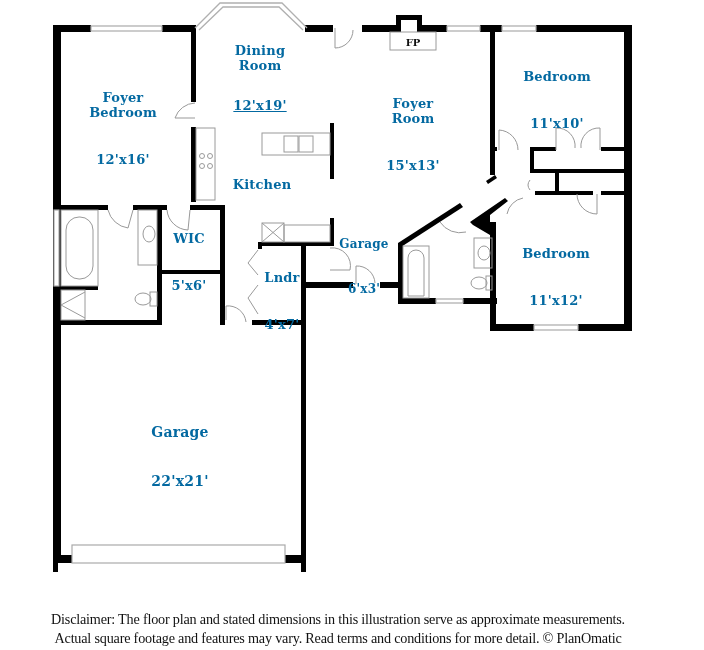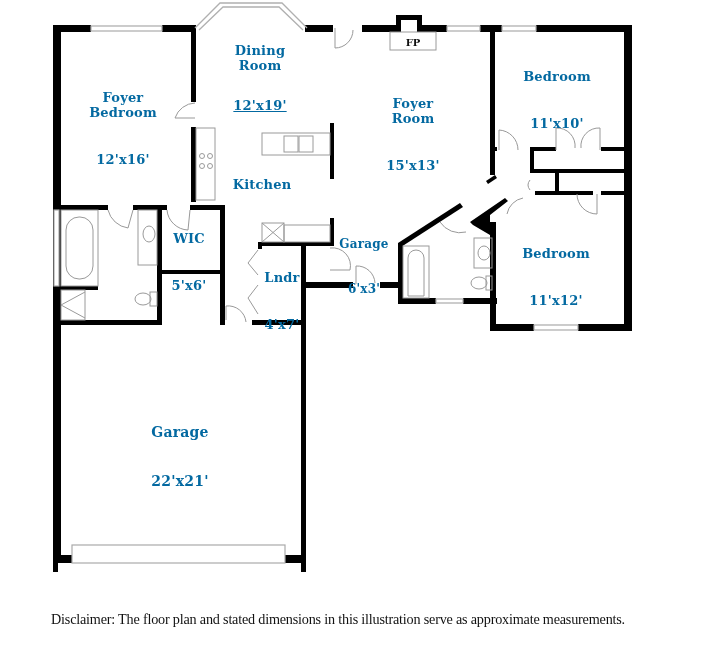--- a/index.html
+++ b/index.html
@@ -204,13 +204,14 @@
   </div>
   <div class="room-label" style="left:180px; top:424px; font-size:14px; line-height:17px;">
     <span>Garage</span>
     <span class="dim">22'x21'</span>
   </div>
   <div class="fp-label" style="left:413px; top:37px;">FP</div>
 </div>
 
 <div class="disclaimer">
   <div>Disclaimer: The floor plan and stated dimensions in this illustration serve as approximate measurements.</div>
+  <div>Actual square footage and features may vary. Read terms and conditions for more detail. © PlanOmatic</div>
 </div>
 
 </body></html>

